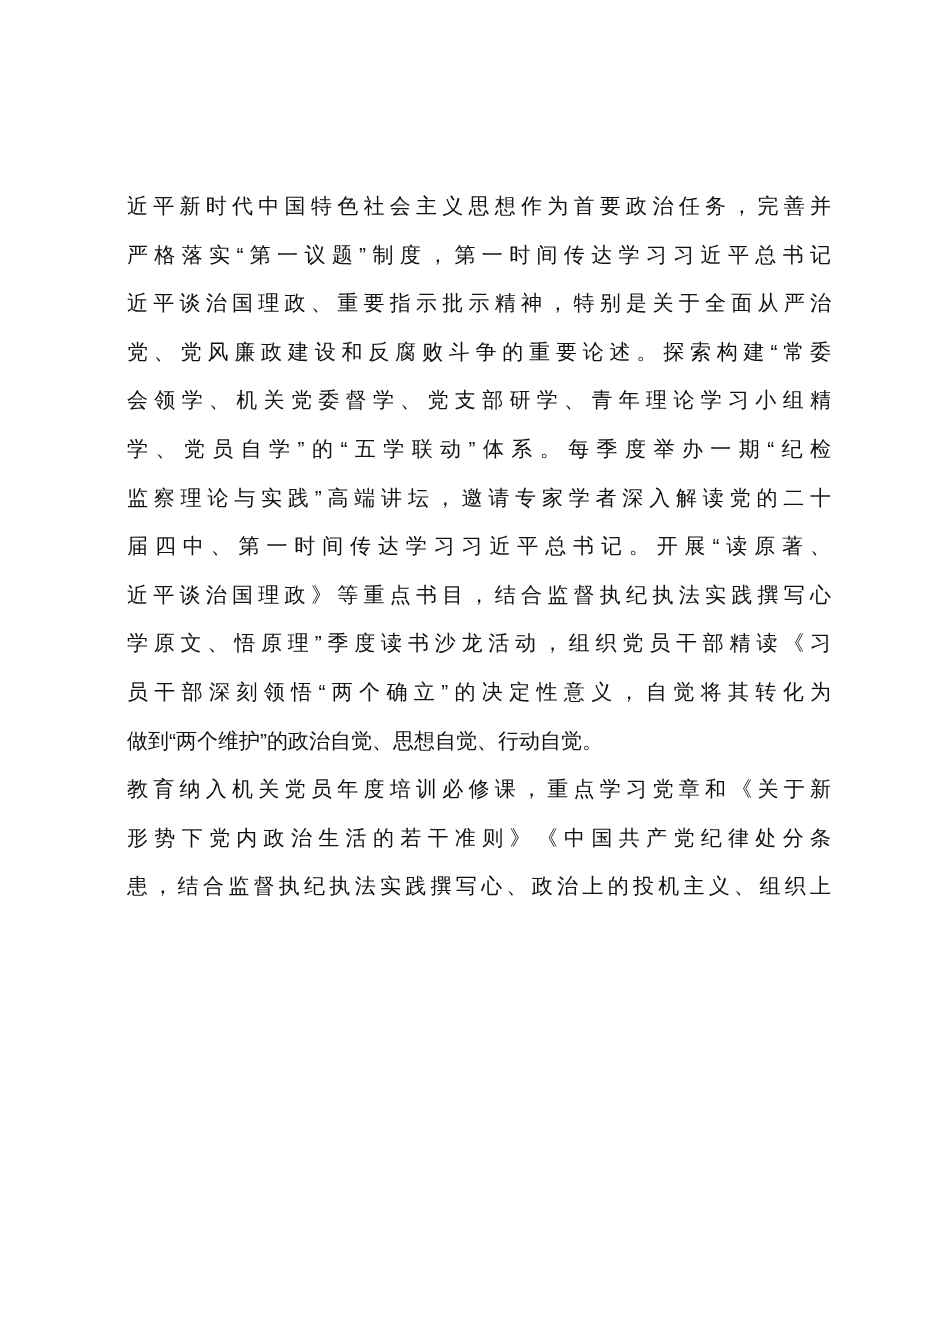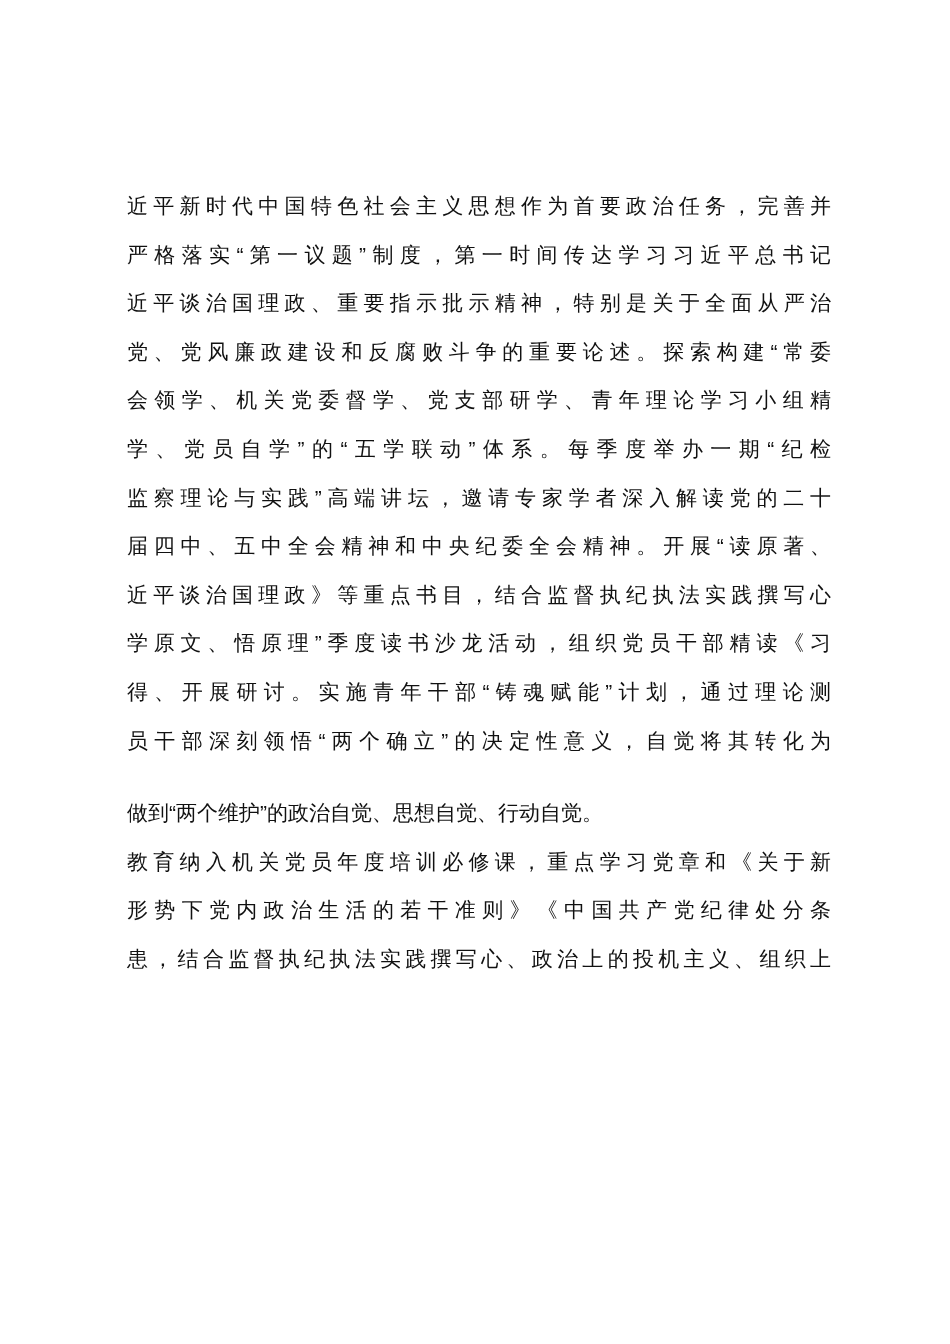--- a/index.html
+++ b/index.html
@@ -27,42 +27,40 @@
     .line {
       display: block;
       height: 48.6px;
       white-space: nowrap;
       text-align: justify;
       text-align-last: justify;
       overflow: visible;
     }
     .line.last {
       text-align-last: left;
-      margin-top: 24px;
     }
     .line.indent {
       padding-left: 64px;
     }
   </style>
 </head>
 <body>
 
 <div class="page">
   <div>
     <span class="line">近平新时代中国特色社会主义思想作为首要政治任务，完善并</span>
     <span class="line">严格落实“第一议题”制度，第一时间传达学习习近平总书记</span>
     <span class="line">近平谈治国理政、重要指示批示精神，特别是关于全面从严治</span>
     <span class="line">党、党风廉政建设和反腐败斗争的重要论述。探索构建“常委</span>
     <span class="line">会领学、机关党委督学、党支部研学、青年理论学习小组精</span>
     <span class="line">学、党员自学”的“五学联动”体系。每季度举办一期“纪检</span>
     <span class="line">监察理论与实践”高端讲坛，邀请专家学者深入解读党的二十</span>
-    <span class="line">届四中、五中全会精神和中央纪委全会精神。开展“读原著、</span>
+    <span class="line">届四中、第一时间传达学习习近平总书记。开展“读原著、</span>
     <span class="line">近平谈治国理政》等重点书目，结合监督执纪执法实践撰写心</span>
     <span class="line">学原文、悟原理”季度读书沙龙活动，组织党员干部精读《习</span>
-    <span class="line">得、开展研讨。实施青年干部“铸魂赋能”计划，通过理论测</span>
     <span class="line">员干部深刻领悟“两个确立”的决定性意义，自觉将其转化为</span>
     <span class="line last">做到“两个维护”的政治自觉、思想自觉、行动自觉。</span>
   </div>
   <div>
     <span class="line">教育纳入机关党员年度培训必修课，重点学习党章和《关于新</span>
     <span class="line">形势下党内政治生活的若干准则》《中国共产党纪律处分条</span>
     <span class="line">患，结合监督执纪执法实践撰写心、政治上的投机主义、组织上</span>
   </div>
 </div>
 

